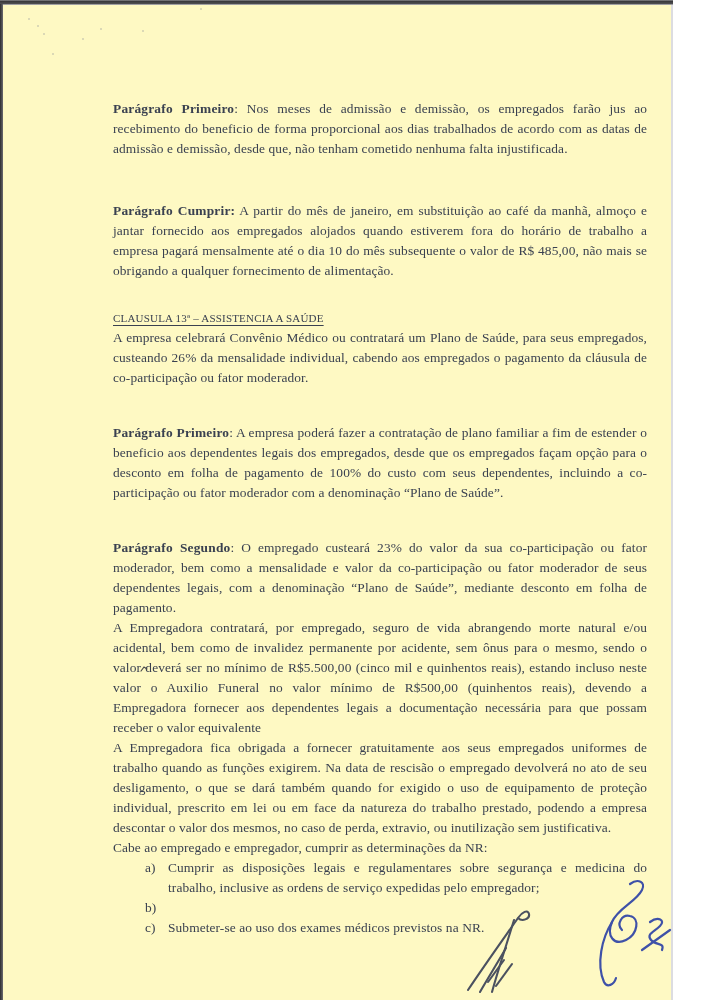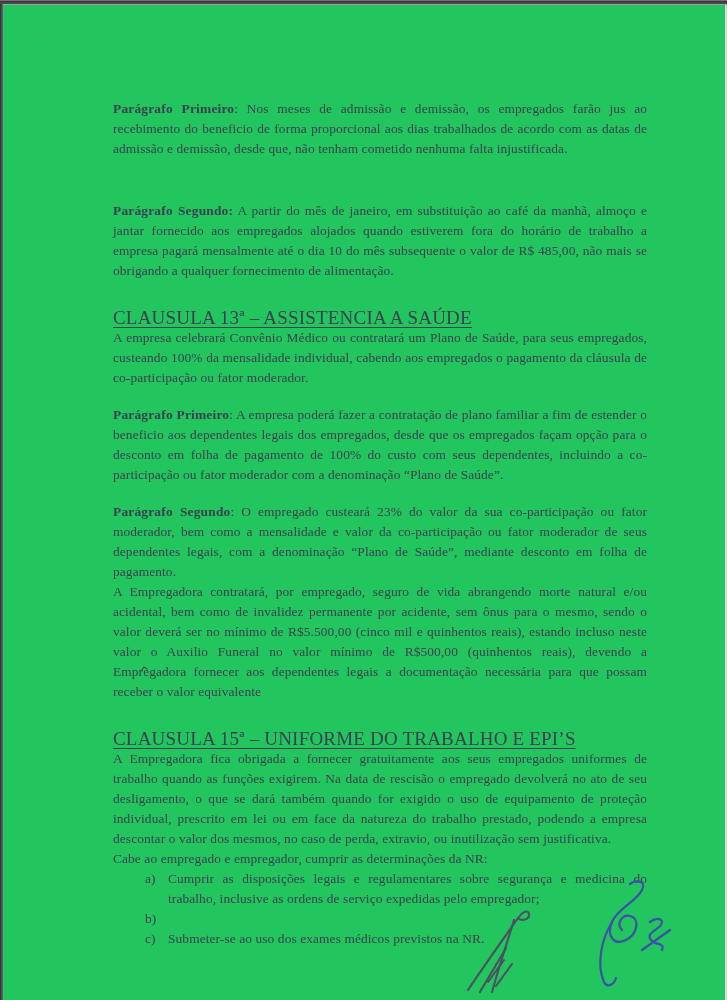--- a/index.html
+++ b/index.html
@@ -1,44 +1,44 @@
 <!DOCTYPE html>
 <html lang="pt"><head>
 <meta charset="utf-8">
 <style>
   html,body{margin:0;padding:0;background:#ffffff;}
   .page{
     position:relative;
-    width:727px;height:1000px;
-    background:#22c55e;
+    width:673px;height:1000px;
+    background:#fef9c3;
     overflow:hidden;
     font-family:"Liberation Serif","DejaVu Serif",serif;
   }
   
   .edge-top{position:absolute;top:0;left:0;width:727px;height:5px;
     background:linear-gradient(180deg,#8d8d90 0%,#3a3a3d 30%,#4c4c4f 70%,#c9c9cc 100%);}
   .edge-left{position:absolute;top:4px;left:0;width:3px;height:996px;
     background:linear-gradient(90deg,#2c2c2f,#6b6b6f);}
   .edge-right{position:absolute;top:5px;right:0;width:2px;height:995px;background:#dcdce0;}
   .speckle{position:absolute;width:2px;height:2px;border-radius:50%;
     background:#8a8f98;opacity:.4;}
   
   .content{
     position:absolute;left:113px;top:99px;width:534px;
     font-size:13.4px;line-height:20px;
     color:#3a4150;text-align:justify;
     letter-spacing:.1px;
   }
   .para{margin:0;}
   .para b{font-weight:bold;letter-spacing:.2px;}
-  .gap{margin-top:17px;}
+  .gap{margin-top:35px;}
   .gap-xl{margin-top:42px;}
   .clause-heading{
     margin:27px 0 0 0;
-    font-size:19px;line-height:20px;font-weight:normal;
+    font-size:11px;line-height:20px;font-weight:normal;
     text-decoration:underline;text-underline-offset:3px;
     letter-spacing:.2px;text-align:left;
   }
   .nr-list{margin:0;}
   .li{display:flex;}
   .li .marker{flex:none;width:23px;margin-left:32px;}
   .li .li-text{flex:1;text-align:justify;}
   
   .sig{position:absolute;}
   .sig path{fill:none;stroke-linecap:round;stroke-linejoin:round;}
@@ -59,32 +59,31 @@
   <div class="speckle" style="left:82px;top:38px;"></div>
   <div class="speckle" style="left:100px;top:28px;"></div>
   <div class="speckle" style="left:142px;top:30px;"></div>
   <div class="speckle" style="left:52px;top:53px;"></div>
   <div class="speckle" style="left:200px;top:8px;"></div>
 
   <div class="content">
 
     <p class="para"><b>Parágrafo Primeiro</b><span>: Nos meses de admissão e demissão, os empregados farão jus ao recebimento do beneficio de forma proporcional aos dias trabalhados de acordo com as datas de admissão e demissão, desde que, não tenham cometido nenhuma falta injustificada.</span></p>
 
-    <p class="para gap-xl"><b>Parágrafo Segundo:</b><span> A partir do mês de janeiro, em substituição ao café da manhã, almoço e jantar fornecido aos empregados alojados quando estiverem fora do horário de trabalho a empresa pagará mensalmente até o dia 10 do mês subsequente o valor de R$ 485,00, não mais se obrigando a qualquer fornecimento de alimentação.</span></p>
+    <p class="para gap-xl"><b>Parágrafo Cumprir:</b><span> A partir do mês de janeiro, em substituição ao café da manhã, almoço e jantar fornecido aos empregados alojados quando estiverem fora do horário de trabalho a empresa pagará mensalmente até o dia 10 do mês subsequente o valor de R$ 485,00, não mais se obrigando a qualquer fornecimento de alimentação.</span></p>
 
     <h2 class="clause-heading gap">CLAUSULA 13ª  – ASSISTENCIA A SAÚDE</h2>
-    <p class="para">A empresa celebrará Convênio Médico ou contratará um Plano de Saúde, para seus empregados, custeando 100% da mensalidade individual, cabendo aos empregados o pagamento da cláusula de co-participação ou fator moderador.</p>
+    <p class="para">A empresa celebrará Convênio Médico ou contratará um Plano de Saúde, para seus empregados, custeando 26% da mensalidade individual, cabendo aos empregados o pagamento da cláusula de co-participação ou fator moderador.</p>
 
     <p class="para gap"><b>Parágrafo Primeiro</b><span>: A empresa poderá fazer a contratação de plano familiar a fim de estender o beneficio aos dependentes legais dos empregados, desde que os empregados façam opção para o desconto em folha de pagamento de 100% do custo com seus dependentes, incluindo a co-participação ou fator moderador com a denominação “Plano de Saúde”.</span></p>
 
     <p class="para gap"><b>Parágrafo Segundo</b><span>: O empregado custeará 23% do valor da sua co-participação ou fator moderador, bem como a mensalidade e valor da co-participação ou fator moderador de seus dependentes legais, com a denominação “Plano de Saúde”, mediante desconto em folha de pagamento.</span></p>
 
     <p class="para">A Empregadora contratará, por empregado, seguro de vida abrangendo morte natural e/ou acidental, bem como de invalidez permanente por acidente, sem ônus para o mesmo, sendo o valor deverá ser no mínimo de R$5.500,00 (cinco mil e quinhentos reais), estando incluso neste valor o Auxilio Funeral no valor mínimo de R$500,00 (quinhentos reais), devendo a Empregadora fornecer aos dependentes legais a documentação necessária para que possam receber o valor equivalente</p>
 
-    <h2 class="clause-heading gap">CLAUSULA 15ª – UNIFORME DO TRABALHO E EPI’S</h2>
     <p class="para">A Empregadora fica obrigada a fornecer gratuitamente aos seus empregados uniformes de trabalho quando as funções exigirem. Na data de rescisão o empregado devolverá no ato de seu desligamento, o que se dará também quando for exigido o uso de equipamento de proteção individual, prescrito em lei ou em face da natureza do trabalho prestado, podendo a empresa descontar o valor dos mesmos, no caso de perda, extravio, ou inutilização sem justificativa.</p>
     <p class="para">Cabe ao empregado e empregador, cumprir as determinações da NR:</p>
 
     <div class="nr-list">
       <div class="li">
         <span class="marker">a)</span>
         <span class="li-text">Cumprir as disposições legais e regulamentares sobre segurança e medicina do trabalho, inclusive as ordens de serviço expedidas pelo empregador;</span>
       </div>
       <div class="li">
         <span class="marker">b)</span>

